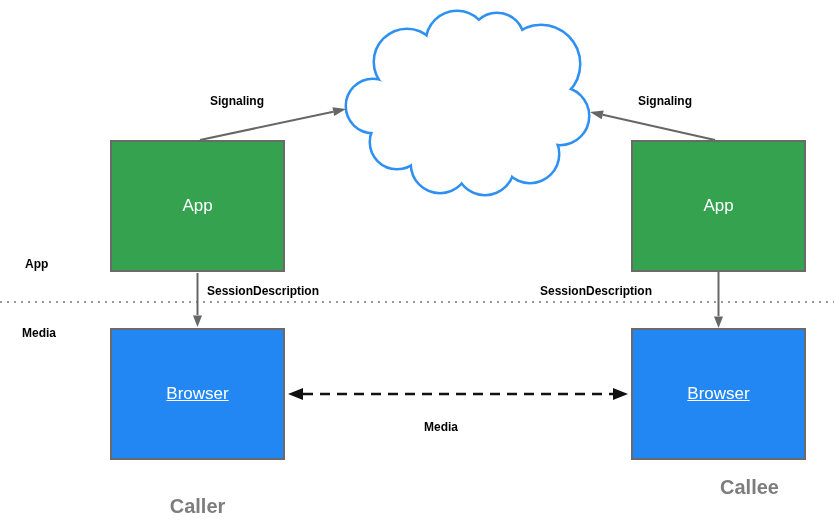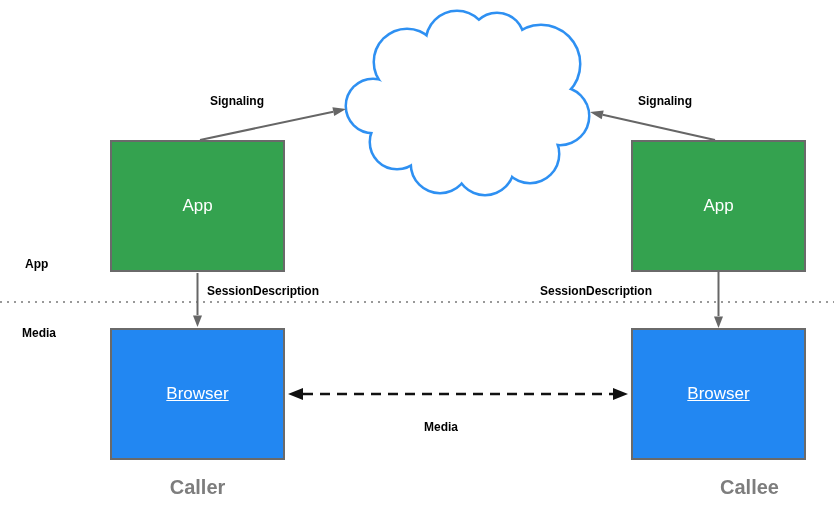--- a/index.html
+++ b/index.html
@@ -144,16 +144,16 @@
 
   <div class="lbl centered" style="left:187px; top:94px; width:100px;">Signaling</div>
   <div class="lbl centered" style="left:615px; top:94px; width:100px;">Signaling</div>
   <div class="lbl" style="left:207px; top:284px;">SessionDescription</div>
   <div class="lbl" style="left:540px; top:284px;">SessionDescription</div>
   <div class="lbl centered" style="left:391px; top:420px; width:100px;">Media</div>
 
   <div class="lbl" style="left:25px; top:257px;">App</div>
   <div class="lbl" style="left:22px; top:326px;">Media</div>
 
-  <div class="role" style="left:110px;">Caller</div>
+  <div class="role" style="left:110px;margin-top:19px;">Caller</div>
   <div class="role" style="left:662px;">Callee</div>
 
 </div>
 
 </body></html>

